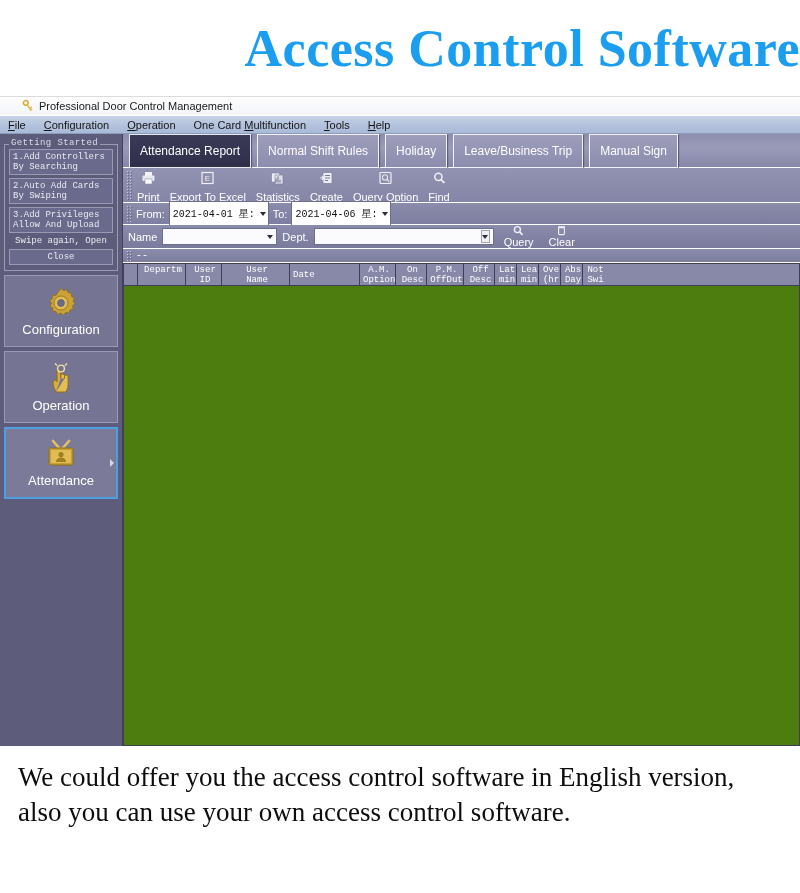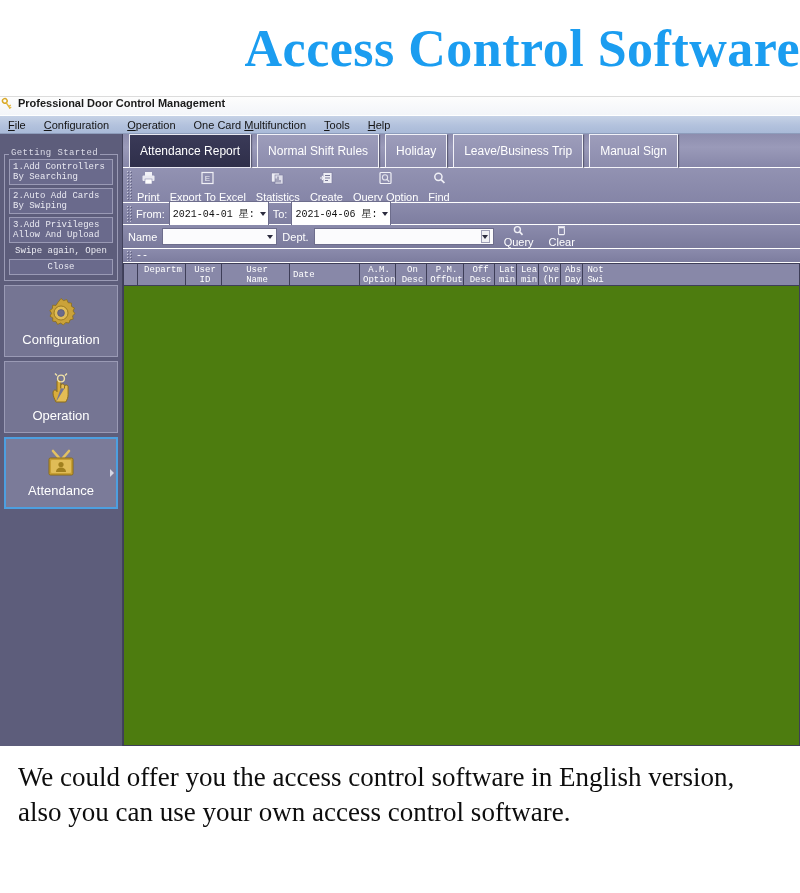--- a/index.html
+++ b/index.html
@@ -32,24 +32,23 @@
     background:#5d5d7b;
     display:flex; flex-direction:column;
     position:relative;
     border-top:1px solid #dcdcdc;
   }
 
   
   #title-bar {
     height:19px;
     background:linear-gradient(to bottom,#fdfdfd 0%,#f3f5f9 100%);
-    display:flex; align-items:flex-start;
-    padding-left:0;
+    display:flex; align-items:center;
+    padding-left:21px;
     border-bottom:1px solid #ffffff;
-    font-weight:bold;
   }
   #title-bar .appicon { width:14px; height:14px; margin-right:4px; flex:0 0 auto; }
   #title-text {
     font-size:11px; color:#1b1b1b; white-space:nowrap;
     font-family:"Liberation Sans", sans-serif;
   }
 
   
   #menu-bar {
     height:18px;
@@ -73,21 +72,21 @@
     background:#5d5d7b;
     padding:4px 4px 0 4px;
     display:flex; flex-direction:column;
     gap:4px;
   }
 
   #getting-started {
     border:1px solid #9a9ab5;
     padding:4px 4px 5px 4px;
     position:relative;
-    margin-top:16px;
+    margin-top:6px;
   }
   #gs-legend {
     position:absolute; top:-7px; left:4px;
     background:#5d5d7b;
     padding:0 2px;
     font-family:"Liberation Mono", monospace;
     font-size:9px; color:#dcdce8;
     letter-spacing:0.4px;
     white-space:nowrap;
   }

